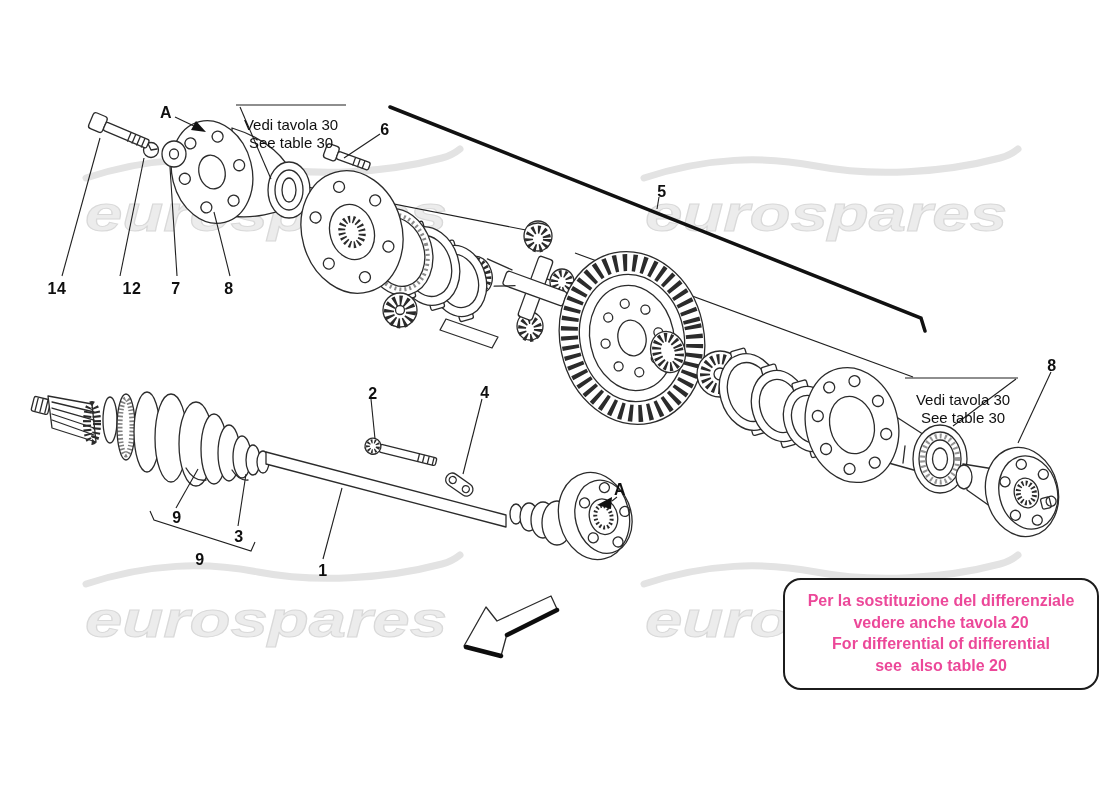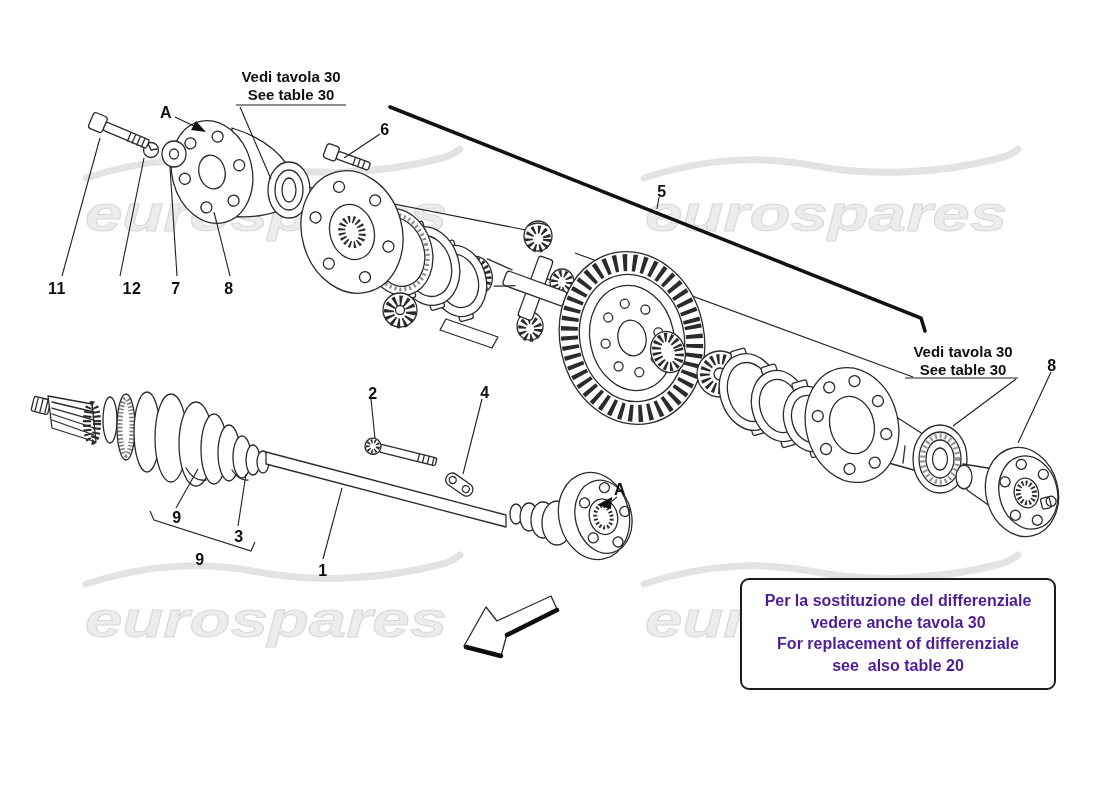--- a/index.html
+++ b/index.html
@@ -11,26 +11,26 @@
   .wh{fill:#ffffff;stroke:#2b2b2b;stroke-width:1.3;stroke-linejoin:round;}
   .teeth{fill:none;stroke:#2b2b2b;}
   .ldr{fill:none;stroke:#1f1f1f;stroke-width:1.1;}
   .thick{fill:none;stroke:#111;stroke-width:3.5;stroke-linecap:round;}
   .swoosh{fill:none;stroke:#e3e3e3;stroke-width:7;stroke-linecap:round;}
   .wmtext{font-family:"Liberation Sans",sans-serif;font-weight:bold;font-style:italic;
           font-size:50px;fill:#ececec;stroke:#d9d9d9;stroke-width:1;}
   
   .callout{position:absolute;transform:translate(-50%,-50%);font-weight:bold;
            font-size:16px;color:#0f0f0f;letter-spacing:.5px;z-index:5;}
-  .note{position:absolute;text-align:center;font-weight:bold;font-size:15px;
-        line-height:18px;color:#0f0f0f;z-index:5;}
-  .infobox{position:absolute;left:740px;top:578px;width:304px;background:#fff;
-           border:2.5px solid #1c1c1c;border-radius:9px;padding:10px 4px 12px;
+  .note{position:absolute;text-align:center;font-weight:normal;font-size:15px;
+        line-height:18px;color:#0f0f0f;z-index:5;margin-top:48px;}
+  .infobox{position:absolute;left:783px;top:578px;width:304px;background:#fff;
+           border:2.5px solid #1c1c1c;border-radius:18px;padding:10px 4px 12px;
            text-align:center;font-weight:bold;font-size:16px;line-height:21.5px;
-           color:#4c1d95;z-index:6;}
+           color:#ec4899;z-index:6;}
   .infobox div{white-space:pre-wrap;}
 </style>
 </head>
 <body>
 
 <div class="stage">
 
   <svg class="art" width="1100" height="800" viewBox="0 0 1100 800">
 
     <g>
@@ -333,21 +333,21 @@
         <path d="M597,505 L612,497 L611,509 Z" fill="#111"></path>
       </g>
     </g>
 
     <g>
       <polygon class="wh" points="464,646 486,607 497,621 551,596 557,609 507,634 501,656"></polygon>
       <path d="M466,647 L501,656 M507,635 L557,610" stroke="#0d0d0d" stroke-width="4.5" stroke-linecap="round" fill="none"></path>
     </g>
   </svg>
 
-  <div class="callout" style="left:57px;top:289px">11</div>
+  <div class="callout" style="left:57px;top:289px">14</div>
   <div class="callout" style="left:132px;top:289px">12</div>
   <div class="callout" style="left:176px;top:289px">7</div>
   <div class="callout" style="left:229px;top:289px">8</div>
   <div class="callout" style="left:166px;top:113px">A</div>
   <div class="callout" style="left:385px;top:130px">6</div>
   <div class="callout" style="left:662px;top:192px">5</div>
   <div class="callout" style="left:1052px;top:366px">8</div>
   <div class="callout" style="left:373px;top:394px">2</div>
   <div class="callout" style="left:485px;top:393px">4</div>
   <div class="callout" style="left:620px;top:490px">A</div>
@@ -360,18 +360,18 @@
     <div>Vedi tavola 30</div>
     <div>See table 30</div>
   </div>
   <div class="note" style="left:893px;top:343px;width:140px">
     <div>Vedi tavola 30</div>
     <div>See table 30</div>
   </div>
 
   <div class="infobox">
     <div>Per la sostituzione del differenziale</div>
-    <div>vedere anche tavola 30</div>
-    <div>For replacement of differenziale</div>
+    <div>vedere anche tavola 20</div>
+    <div>For differential of differential</div>
     <div>see  also table 20</div>
   </div>
 
 </div>
 
 </body></html>

